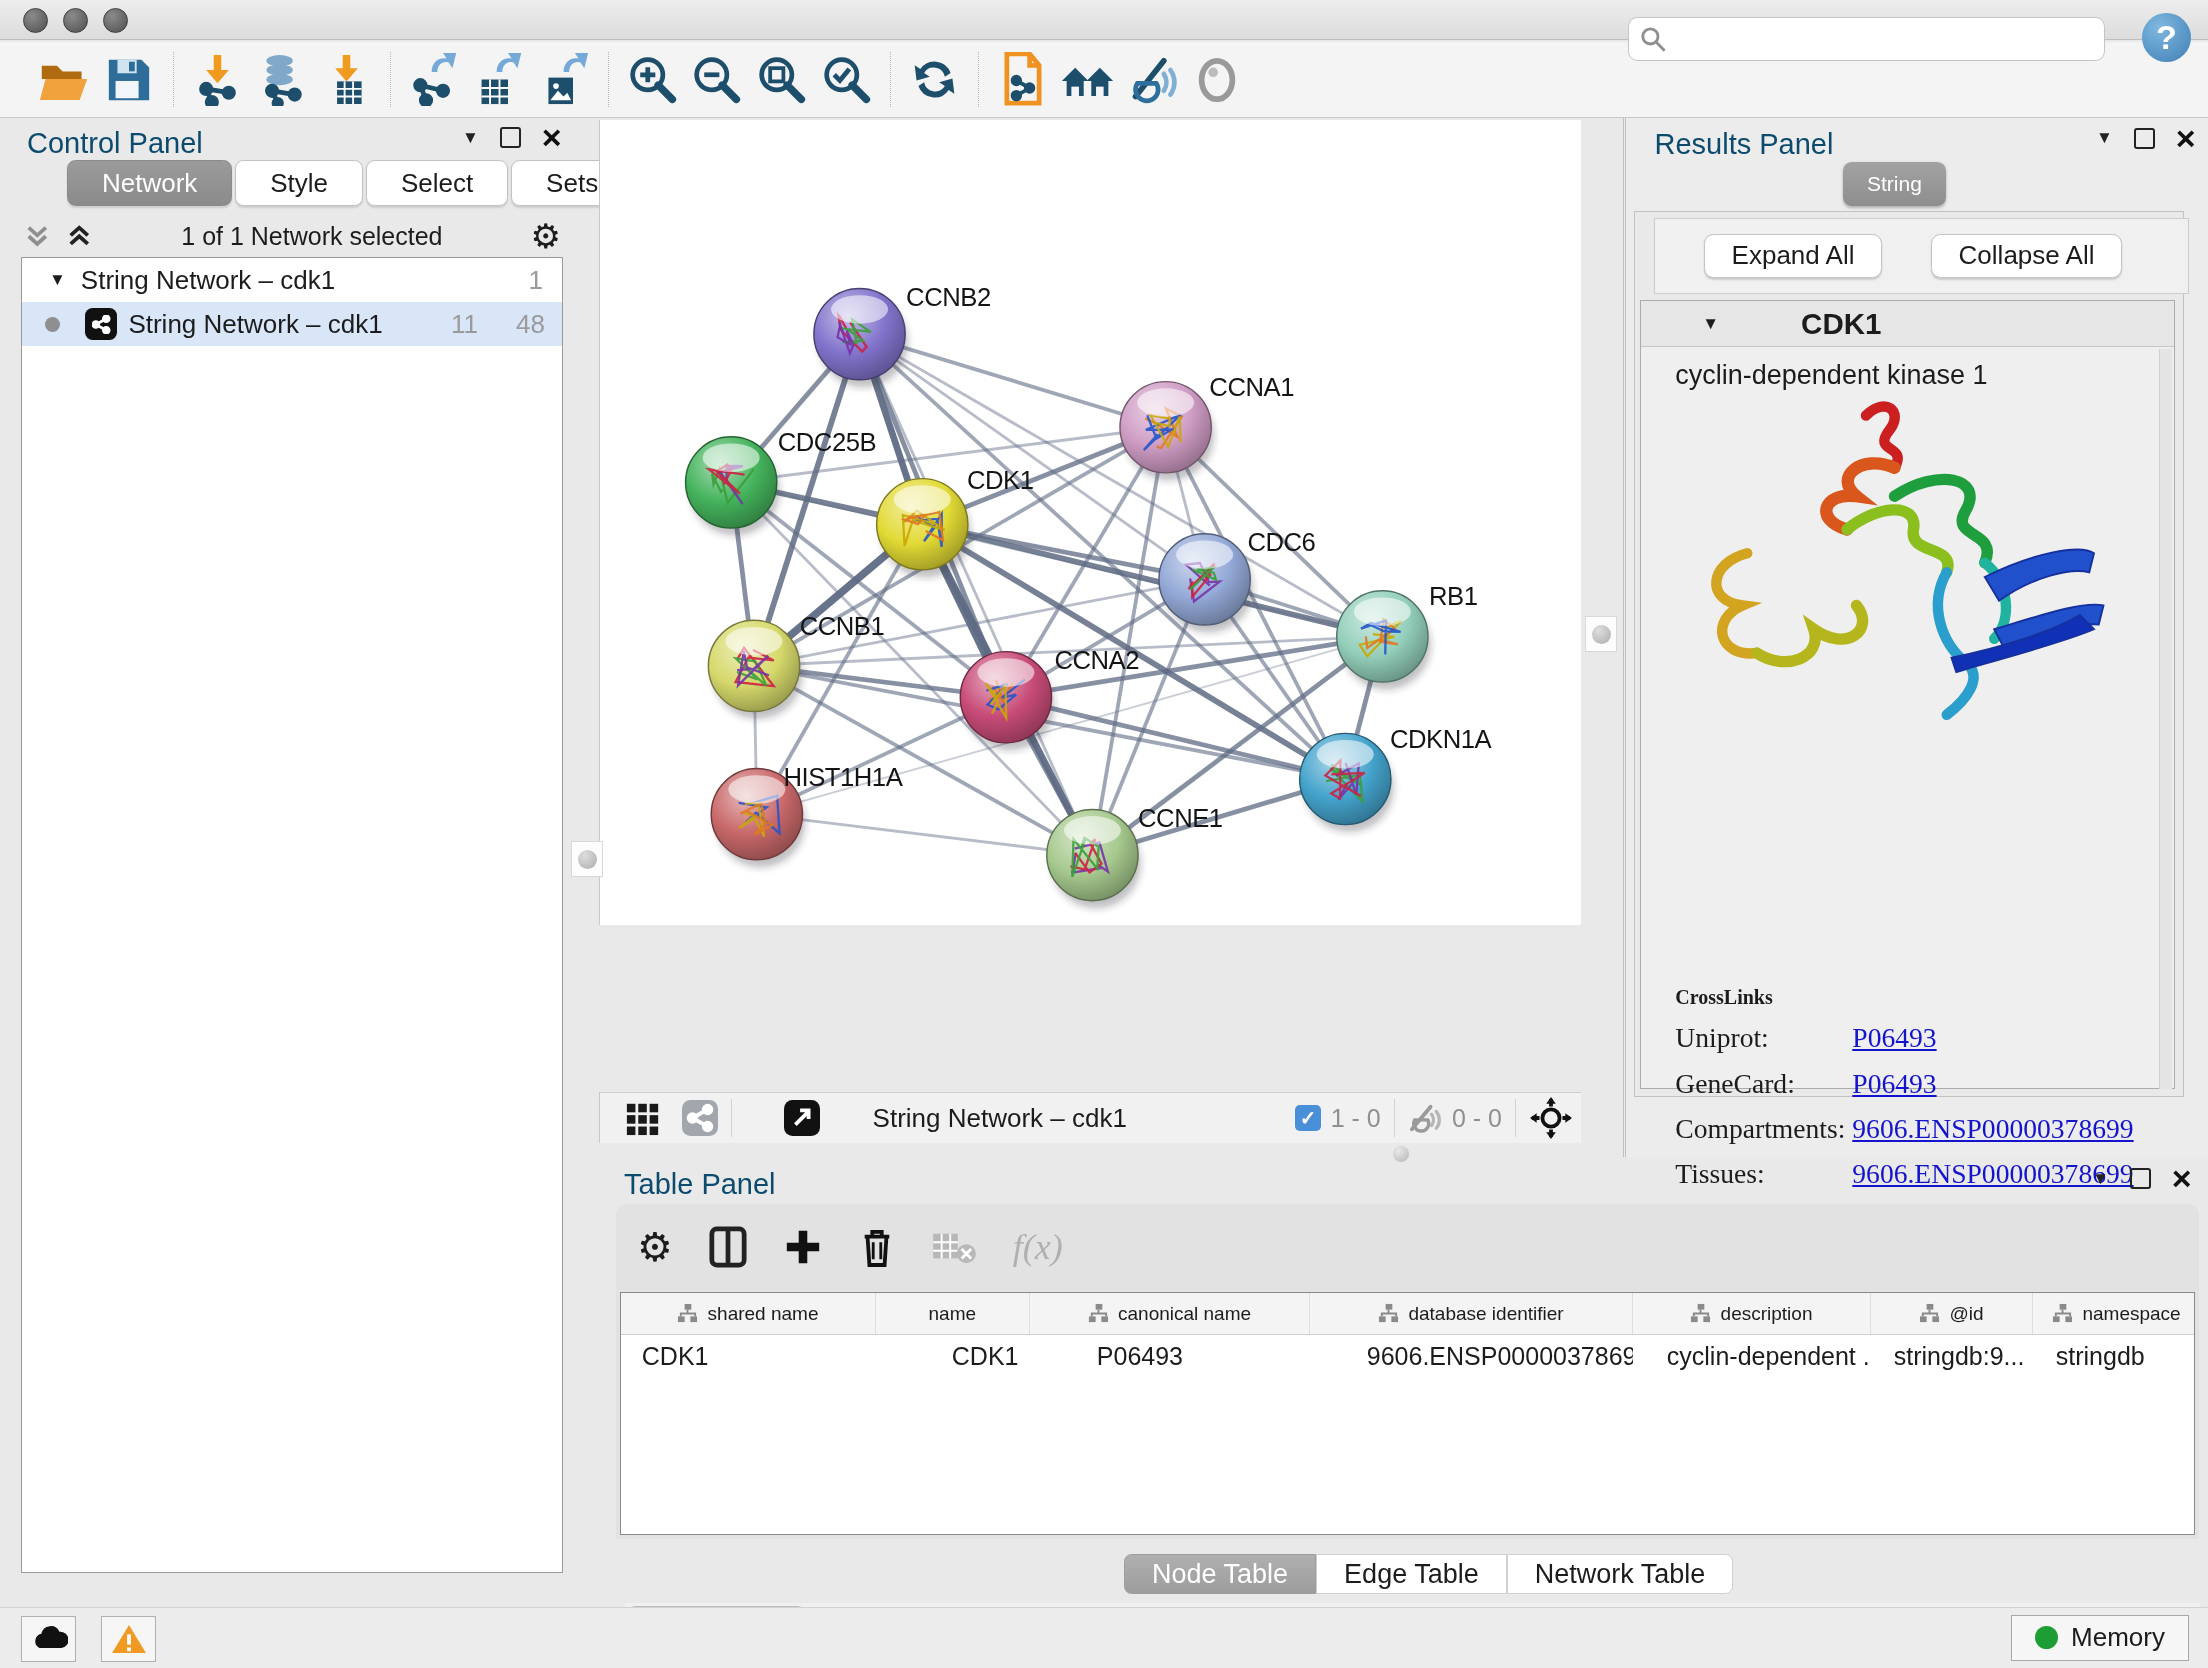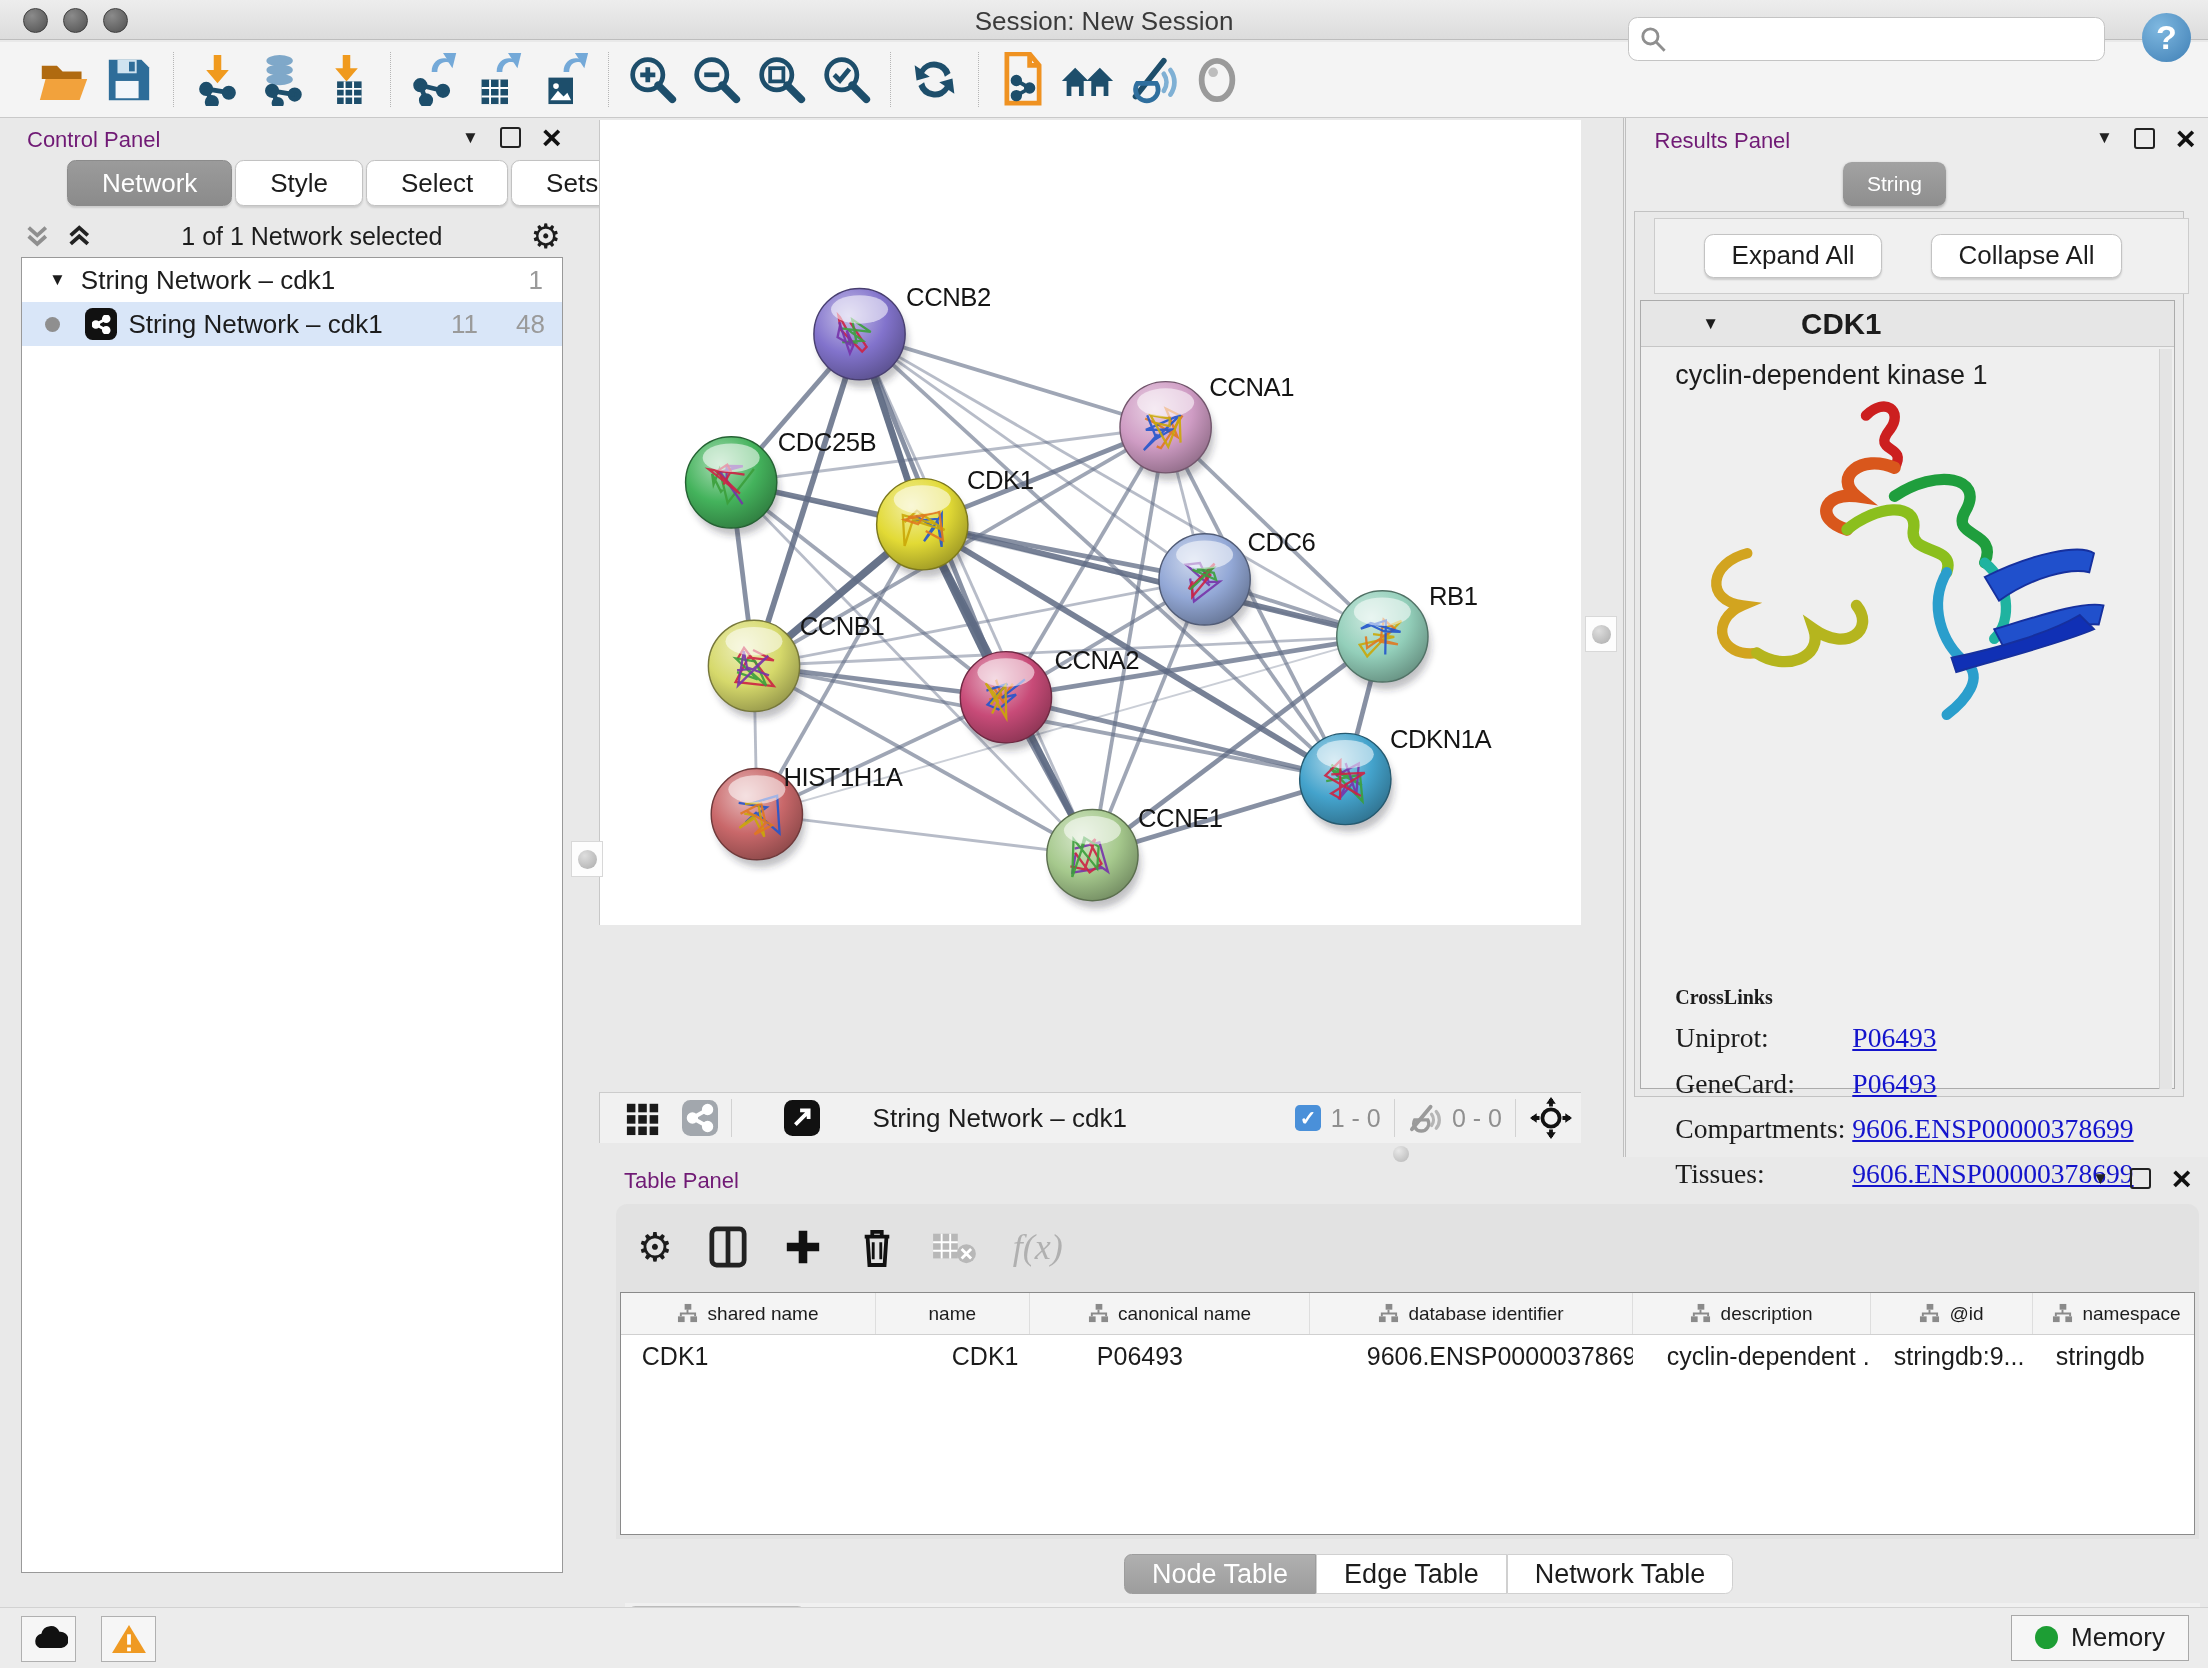--- a/index.html
+++ b/index.html
@@ -20,21 +20,21 @@
   .tb-icon { width:55px; height:55px; display:flex; align-items:center; justify-content:center; margin:0 4.8px; }
   .tb-sep { width:0; height:55px; border-left:1.9px dotted #b5b5b5; margin:0 11.4px; }
   .searchbox { position:absolute; left:1628px; top:17px; width:477px; height:44px; background:#fff;
     border:1.9px solid #c4c4c4; border-radius:9.5px; display:flex; align-items:center; padding-left:9.5px; }
   .searchbox input { border:none; outline:none; font-size:23px; width:409px; background:transparent; }
   .helpbtn { position:absolute; left:2142px; top:13.3px; width:49px; height:49px; border-radius:50%;
     background:radial-gradient(circle at 35% 30%, #7fb8e0, #3f7fb5); color:#fff; font-size:34px; font-weight:bold;
     display:flex; align-items:center; justify-content:center; }
 
   
-  .panel-head { position:absolute; font-size:22px; color:#701a75; }
+  .panel-head { position:absolute; font-size:29px; color:#0c4a6e; }
   .ph-ctrls { position:absolute; display:flex; align-items:center; gap:21px; }
   .ph-tri { font-size:17px; color:#222; }
   .ph-float { width:21px; height:21px; border:2.9px solid #222; border-radius:2.9px; }
   .ph-close { font-size:34px; font-weight:bold; line-height:21px; color:#111; }
 
   
   .cp-tabs { position:absolute; left:67px; top:160px; display:flex; gap:2.9px; }
   .cp-tab { height:46px; padding:0 34px; background:#fff; border:1.9px solid #c2c2c2; border-radius:8.6px;
     font-size:26px; display:flex; align-items:center; box-shadow:0 1.9px 1.9px rgba(0,0,0,.12); }
   .cp-tab.sel { background:linear-gradient(#9b9b9b,#8b8b8b); color:#fff; border-color:#8b8b8b; }
@@ -114,21 +114,20 @@
 </style>
 </head>
 <body>
 
 <div id="root">
 
   <div class="titlebar">
     <div class="traffic" style="left:23px"></div>
     <div class="traffic" style="left:63px"></div>
     <div class="traffic" style="left:103px"></div>
-    <div class="win-title">Session: New Session</div>
   </div>
 
   <div class="toolbar">
     <div style="width:32px"></div>
     <div class="tb-icon">
       <svg width="53" height="48" viewBox="0 0 56 50">
           <path d="M4 10 h16 l6 6 h20 v8 H4z" fill="#b06a10"></path>
           <path d="M8 24 h44 l-8 22 H2z" fill="#f2a23c"></path>
         </svg>
     </div>

